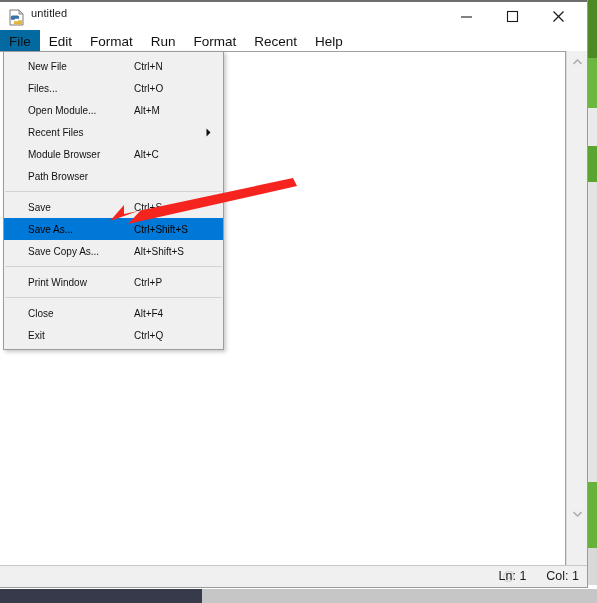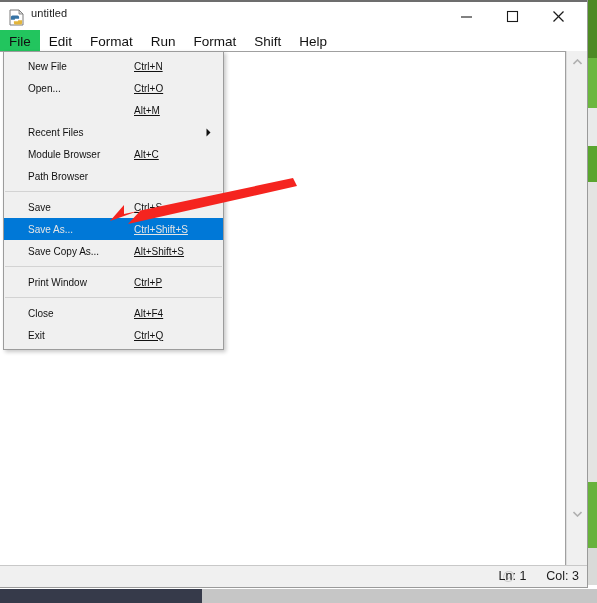--- a/index.html
+++ b/index.html
@@ -208,31 +208,30 @@
     padding: 0 4px 0 0;
   }
   .menu-item .mi-label {
     padding-left: 24px;
     white-space: nowrap;
   }
   .menu-item .mi-accel {
     position: absolute;
     left: 130px;
     white-space: nowrap;
-    text-decoration: underline;
   }
   .menu-item .mi-submenu {
     position: absolute;
     right: 12px;
     display: flex;
     align-items: center;
   }
   .menu-item.selected {
     background: #0078d7;
-    color: #e5e5e5;
+    color: #000000;
   }
   .menu-sep {
     height: 1px;
     background: #d3d3d3;
     margin: 4px 1px;
   }
 
   
   #annotation {
     position: absolute;
@@ -280,37 +279,37 @@
     </div>
     <div class="win-btn" id="btn-close">
       <svg width="13" height="13" viewBox="0 0 13 13">
         <line x1="1.5" y1="1.5" x2="11.5" y2="11.5" stroke="#1b1b1b" stroke-width="1.2"></line>
         <line x1="11.5" y1="1.5" x2="1.5" y2="11.5" stroke="#1b1b1b" stroke-width="1.2"></line>
       </svg>
     </div>
   </div>
 
   <div id="menubar">
-    <div class="menubar-item active" style="background: #22c55e; justify-content: center;">
+    <div class="menubar-item active" style="background: #0369a1; justify-content: center;">
       <span>File</span>
     </div>
     <div class="menubar-item">
       <span>Edit</span>
     </div>
     <div class="menubar-item">
       <span>Format</span>
     </div>
     <div class="menubar-item">
       <span>Run</span>
     </div>
     <div class="menubar-item">
       <span>Format</span>
     </div>
     <div class="menubar-item">
-      <span>Shift</span>
+      <span>Recent</span>
     </div>
     <div class="menubar-item">
       <span>Help</span>
     </div>
   </div>
 
   <div id="editor-body">
     <div id="text-area"></div>
     <div id="vscroll">
       <div class="sb-arrow" id="sb-up">
@@ -323,36 +322,37 @@
           <path d="M0.5 1 L4.5 5 L8.5 1" fill="none" stroke="#b0b0b0" stroke-width="1.6"></path>
         </svg>
       </div>
     </div>
   </div>
 
   <div id="statusbar">
     <span id="status-watermark">@</span>
     <div id="status-right">
       <span>Ln: 1</span>
-      <span>Col: 3</span>
+      <span>Col: 1</span>
     </div>
   </div>
 </div>
 
 <div id="file-menu">
 
   <div class="menu-item">
     <span class="mi-label">New File</span>
     <span class="mi-accel">Ctrl+N</span>
   </div>
   <div class="menu-item">
-    <span class="mi-label">Open...</span>
+    <span class="mi-label">Files...</span>
     <span class="mi-accel">Ctrl+O</span>
   </div>
   <div class="menu-item">
+    <span class="mi-label">Open Module...</span>
     <span class="mi-accel">Alt+M</span>
   </div>
   <div class="menu-item">
     <span class="mi-label">Recent Files</span>
     <span class="mi-accel"></span>
     <span class="mi-submenu">
       <svg width="5" height="9" viewBox="0 0 5 9">
         <path d="M0.5 0.5 L4.5 4.5 L0.5 8.5 Z" fill="#101010"></path>
       </svg>
     </span>

